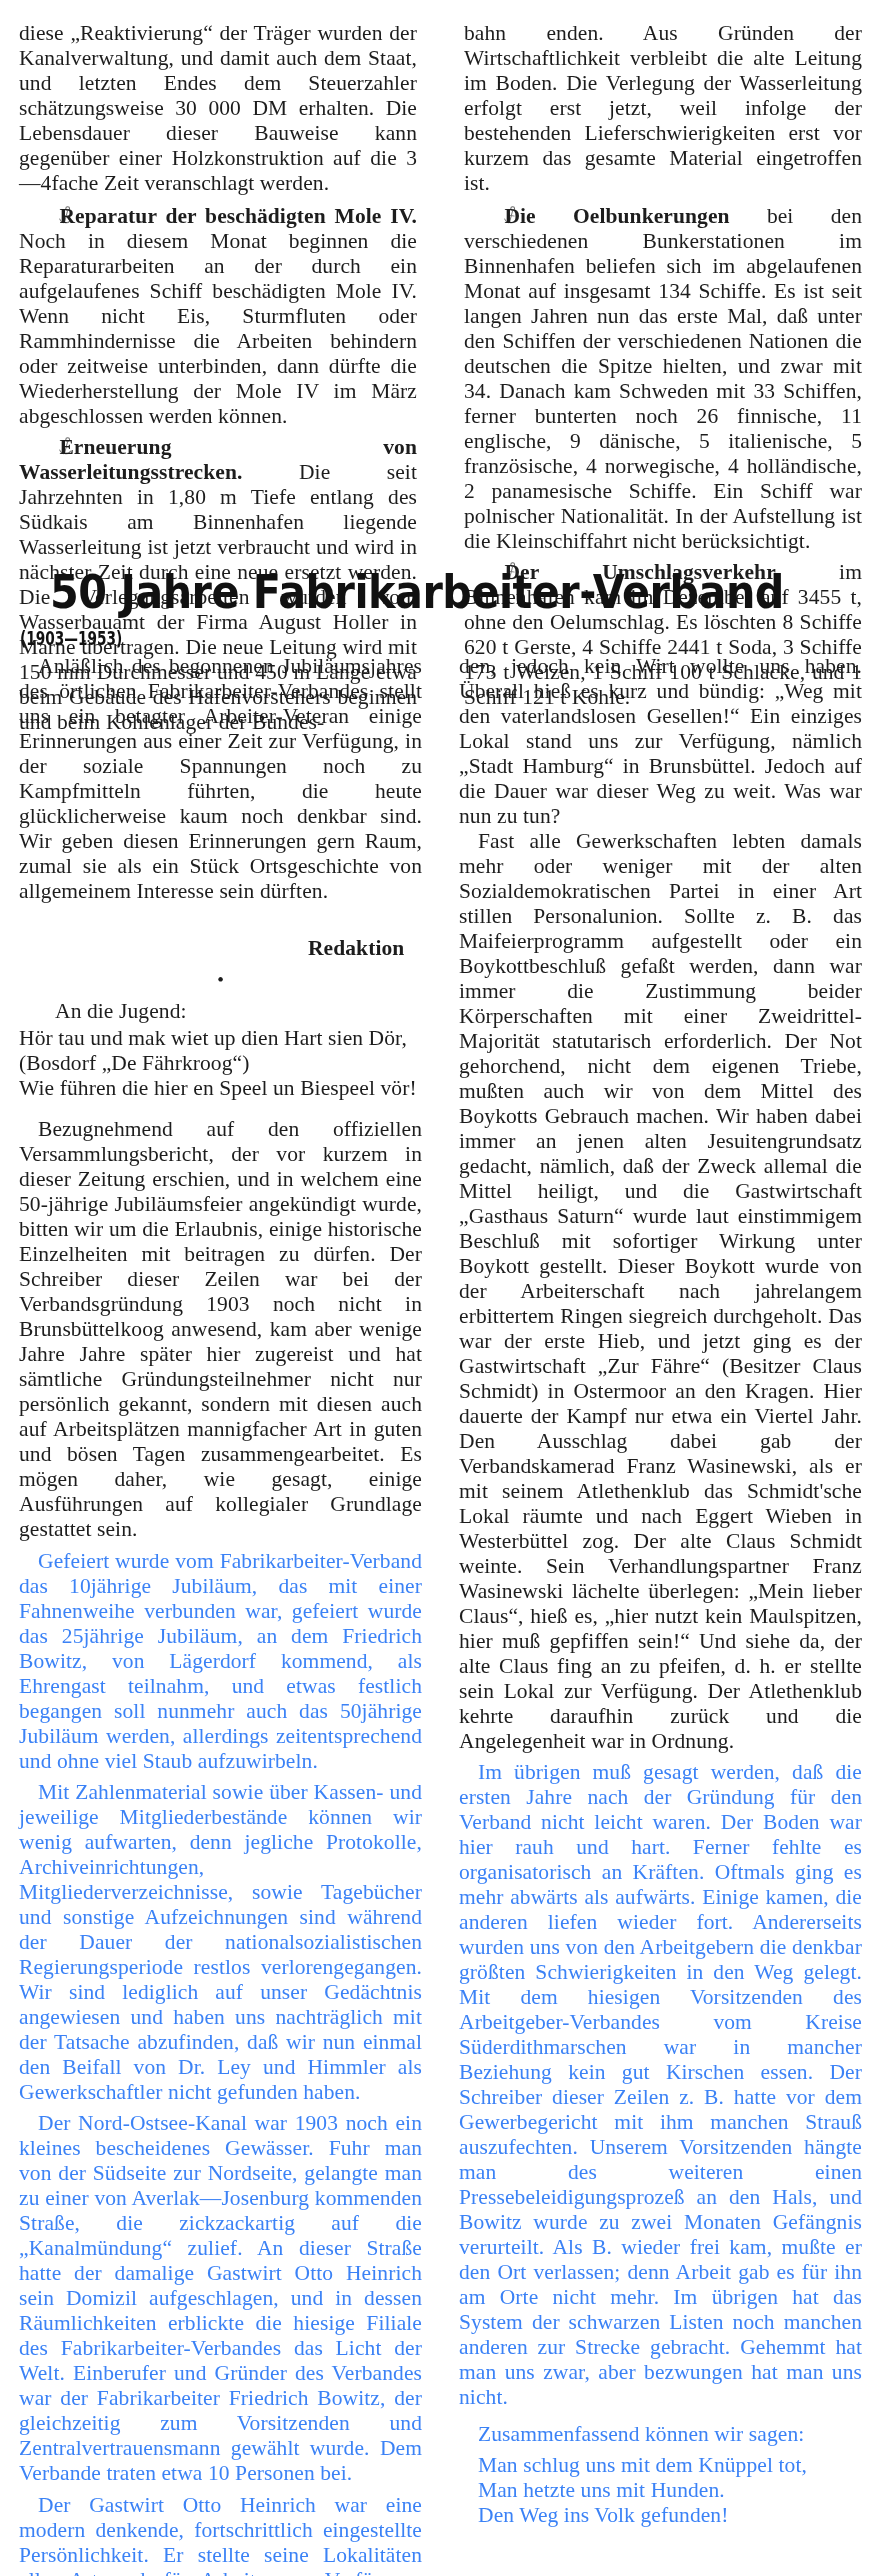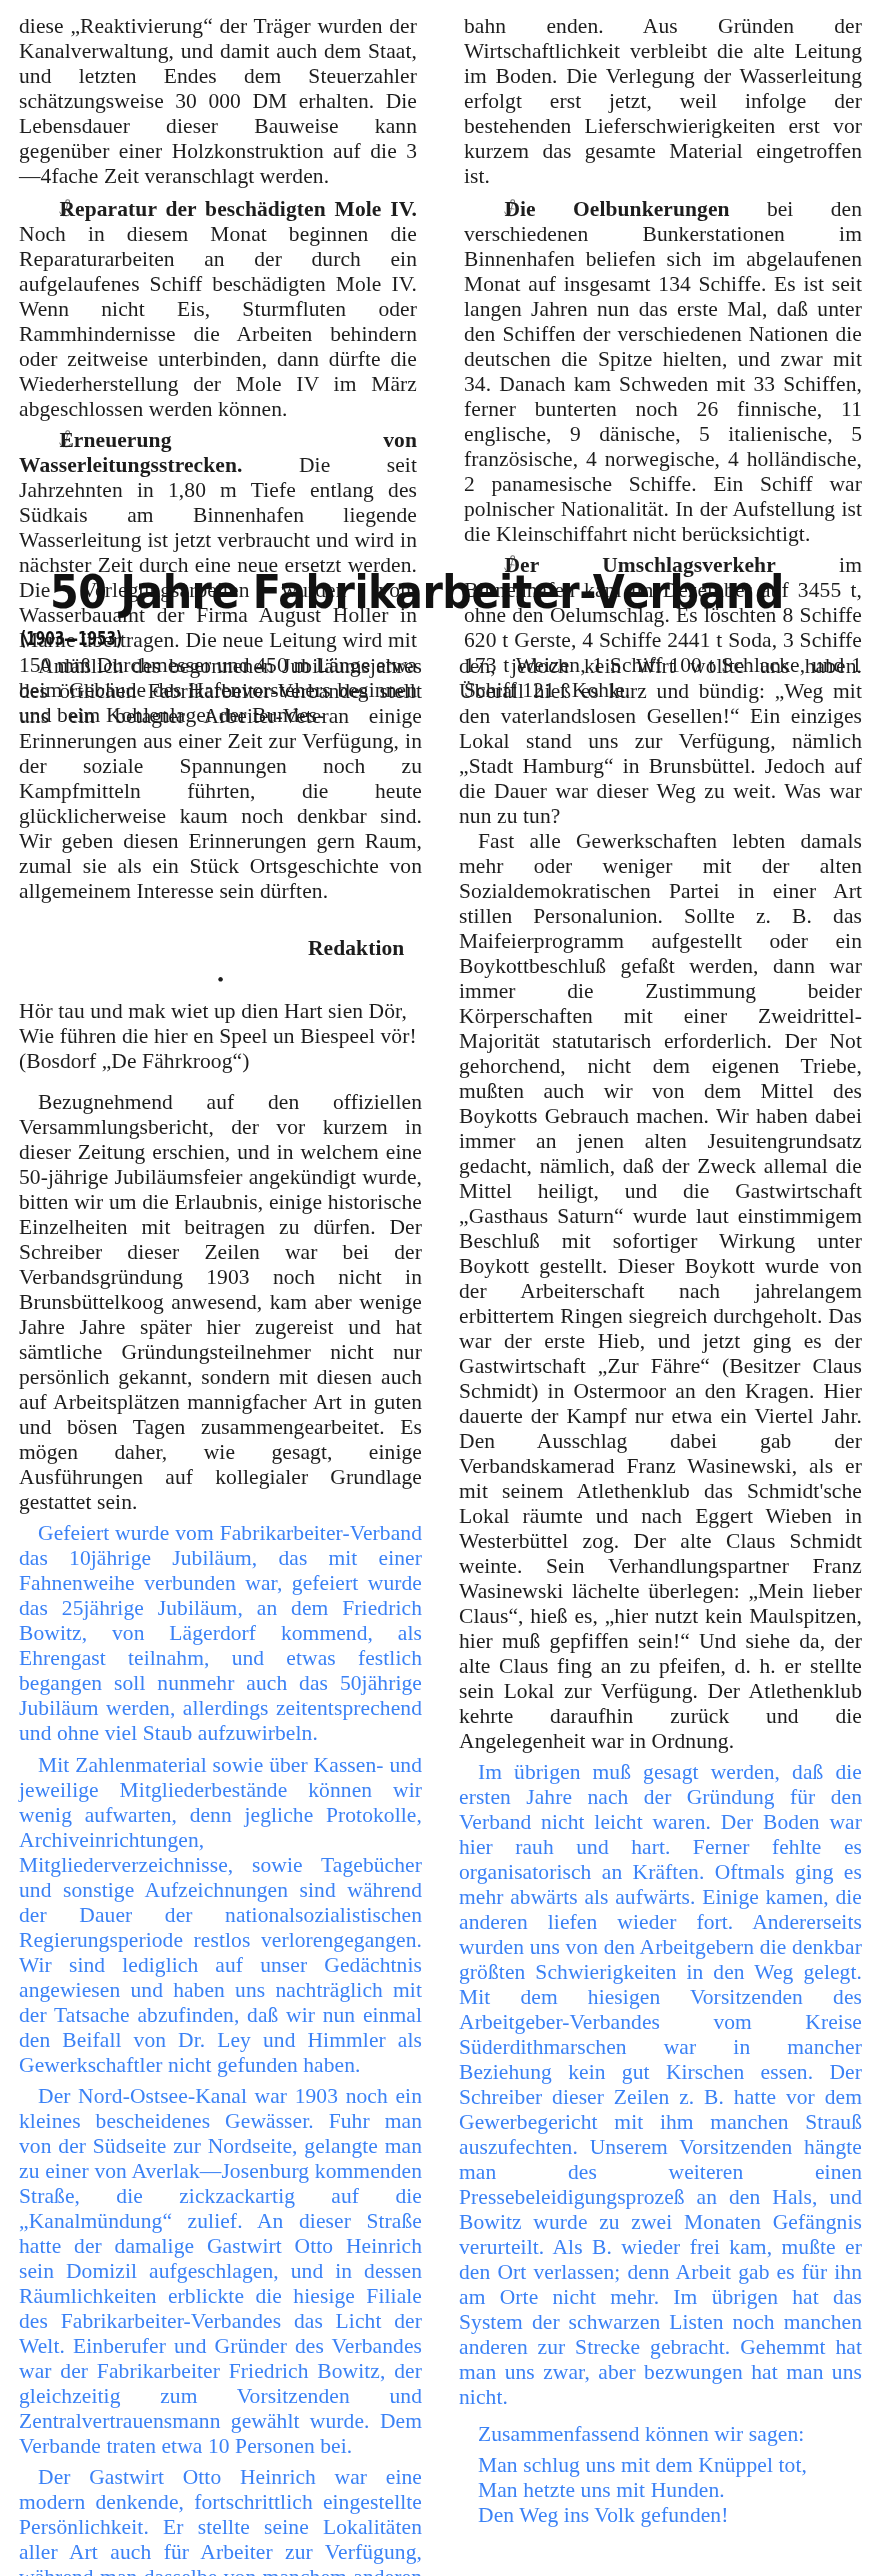--- a/index.html
+++ b/index.html
@@ -9,21 +9,21 @@
     overflow: hidden;
     position: relative;
     color: #1d1d1d;
     font-family: "Liberation Serif", "DejaVu Serif", serif;
   }
   .page { position: absolute; left: 0; top: 0; width: 881px; height: 2576px; }
 
   .cols { position: absolute; left: 19px; width: 843px; display: flex; justify-content: space-between; }
   .col { width: 403px; }
 
-  .top-cols { top: 14px; height: 497px; gap: 47px; }
+  .top-cols { top: 21px; height: 497px; gap: 47px; }
   .article-cols { top: 654px; height: 1915px; }
 
   p {
     margin: 0;
     font-size: 21.5px;
     line-height: 25px;
     text-align: justify;
     text-align-last: left;
     letter-spacing: 0.1px;
     transform-origin: left top;
@@ -116,24 +116,25 @@
   </div>
 
   <div class="cols article-cols">
     <div class="col">
       <p class="narrow para">Anläßlich des begonnenen Jubiläumsjahres des örtlichen Fabrikarbeiter-Verbandes stellt uns ein betagter Arbeiter-Veteran einige Erinnerungen aus einer Zeit zur Verfügung, in der soziale Spannungen noch zu Kampfmitteln führten, die heute glücklicherweise kaum noch denkbar sind. Wir geben diesen Erinnerungen gern Raum, zumal sie als ein Stück Ortsgeschichte von allgemeinem Interesse sein dürften.</p>
       <div class="sign-line">
         <p></p>
         <p class="narrow sign">Redaktion</p>
       </div>
       <div class="divider-dot">•</div>
+      <p class="narrow" style="padding-left:36px">An die Jugend:</p>
       <div class="verse">
         <p class="narrow vline">Hör tau und mak wiet up dien Hart sien Dör,</p>
+        <p class="narrow source">(Bosdorf „De Fährkroog“)</p>
         <p class="narrow vline">Wie führen die hier en Speel un Biespeel vör!</p>
-        <p class="narrow source">(Bosdorf „De Fährkroog“)</p>
       </div>
       <p class="narrow para gap" style="margin-top:16.4px">Bezugnehmend auf den offiziellen Versammlungsbericht, der vor kurzem in dieser Zeitung erschien, und in welchem eine 50-jährige Jubiläumsfeier angekündigt wurde, bitten wir um die Erlaubnis, einige historische Einzelheiten mit beitragen zu dürfen. Der Schreiber dieser Zeilen war bei der Verbandsgründung 1903 noch nicht in Brunsbüttelkoog anwesend, kam aber wenige Jahre Jahre später hier zugereist und hat sämtliche Gründungsteilnehmer nicht nur persönlich gekannt, sondern mit diesen auch auf Arbeitsplätzen mannigfacher Art in guten und bösen Tagen zusammengearbeitet. Es mögen daher, wie gesagt, einige Ausführungen auf kollegialer Grundlage gestattet sein.</p>
       <p class="narrow para faded">Gefeiert wurde vom Fabrikarbeiter-Verband das 10jährige Jubiläum, das mit einer Fahnenweihe verbunden war, gefeiert wurde das 25jährige Jubiläum, an dem Friedrich Bowitz, von Lägerdorf kommend, als Ehrengast teilnahm, und etwas festlich begangen soll nunmehr auch das 50jährige Jubiläum werden, allerdings zeitentsprechend und ohne viel Staub aufzuwirbeln.</p>
       <p class="narrow para faded">Mit Zahlenmaterial sowie über Kassen- und jeweilige Mitgliederbestände können wir wenig aufwarten, denn jegliche Protokolle, Archiveinrichtungen, Mitgliederverzeichnisse, sowie Tagebücher und sonstige Aufzeichnungen sind während der Dauer der nationalsozialistischen Regierungsperiode restlos verlorengegangen. Wir sind lediglich auf unser Gedächtnis angewiesen und haben uns nachträglich mit der Tatsache abzufinden, daß wir nun einmal den Beifall von Dr. Ley und Himmler als Gewerkschaftler nicht gefunden haben.</p>
       <p class="narrow para faded">Der Nord-Ostsee-Kanal war 1903 noch ein kleines bescheidenes Gewässer. Fuhr man von der Südseite zur Nordseite, gelangte man zu einer von Averlak—Josenburg kommenden Straße, die zickzackartig auf die „Kanalmündung“ zulief. An dieser Straße hatte der damalige Gastwirt Otto Heinrich sein Domizil aufgeschlagen, und in dessen Räumlichkeiten erblickte die hiesige Filiale des Fabrikarbeiter-Verbandes das Licht der Welt. Einberufer und Gründer des Verbandes war der Fabrikarbeiter Friedrich Bowitz, der gleichzeitig zum Vorsitzenden und Zentralvertrauensmann gewählt wurde. Dem Verbande traten etwa 10 Personen bei.</p>
       <p class="narrow para faded">Der Gastwirt Otto Heinrich war eine modern denkende, fortschrittlich eingestellte Persönlichkeit. Er stellte seine Lokalitäten aller Art auch für Arbeiter zur Verfügung, während man dasselbe von manchem anderen Wirt zu damaliger Zeit nicht so ohne weiteres behaupten konnte. Die Lokalfrage war seinerzeit für den Verband, wollte er sich erfolgreich behaupten, eine Frage auf Leben und Tod. Die Stundenlöhne schwankten zwischen 30 und 35 Pfennig. Für Ueberstunden und Sonntagsarbeit gab es keinen Kupferpfennig Aufschlag. Einstellungen und Entlassungen wurden gänzlich einseitig gehandhabt, und nicht selten wurde von dem Mittel der Prügelstrafe Gebrauch gemacht. Wer von Urlaub oder vom Achtstundentag sprach, wurde als Narr oder als reif fürs Irrenhaus bezeichnet. Schaffung und Ausbau einer starken Berufsorganisation waren daher nicht nur dringend erforderlich, sondern ein Gebot zwingender Notwendigkeit. Dazu allerdings mußte das Versammlungsrecht naturnotwendig in Anwendung gebracht wer-</p>
     </div>
 
     <div class="col">
       <p class="narrow">den, jedoch kein Wirt wollte uns haben. Überall hieß es kurz und bündig: „Weg mit den vaterlandslosen Gesellen!“ Ein einziges Lokal stand uns zur Verfügung, nämlich „Stadt Hamburg“ in Brunsbüttel. Jedoch auf die Dauer war dieser Weg zu weit. Was war nun zu tun?</p>

